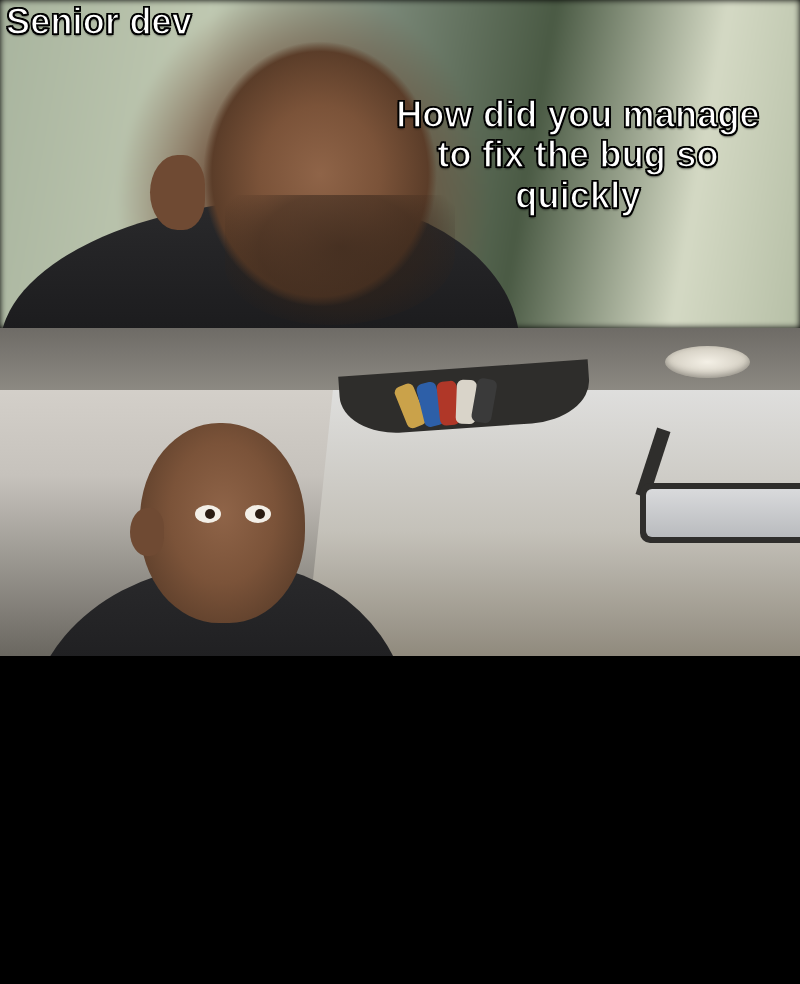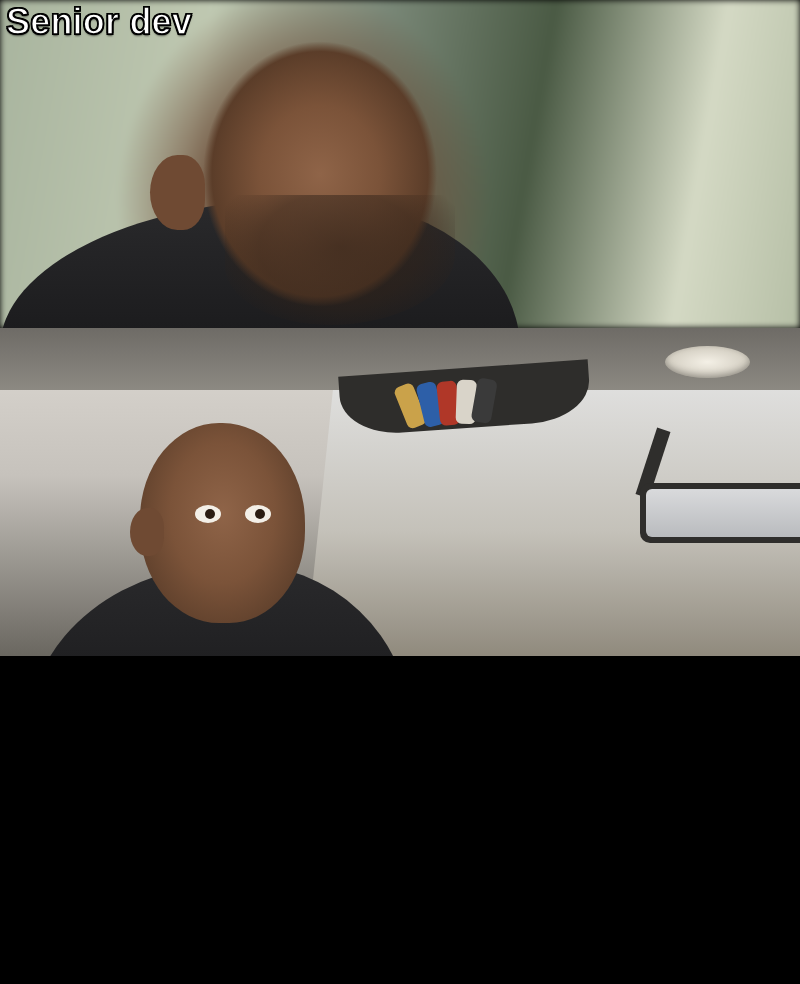--- a/index.html
+++ b/index.html
@@ -287,20 +287,23 @@
 
 <div class="meme">
 
   <div class="panel panel-1">
     <div class="bg bg1"></div>
     <div class="jacket1"></div>
     <div class="head1"></div>
     <div class="ear1"></div>
     <div class="beard1"></div>
     <div class="caption label1">Senior dev</div>
+    <div class="caption quote1">How did you manage
+to fix the bug so
+quickly</div>
   </div>
 
 
   <div class="panel panel-3">
     <div class="bg bg3"></div>
     <div class="windshield"></div>
     <div class="roof3"></div>
     <div class="domelight"></div>
     <div class="visor">
       <div class="cd cd1"></div>

